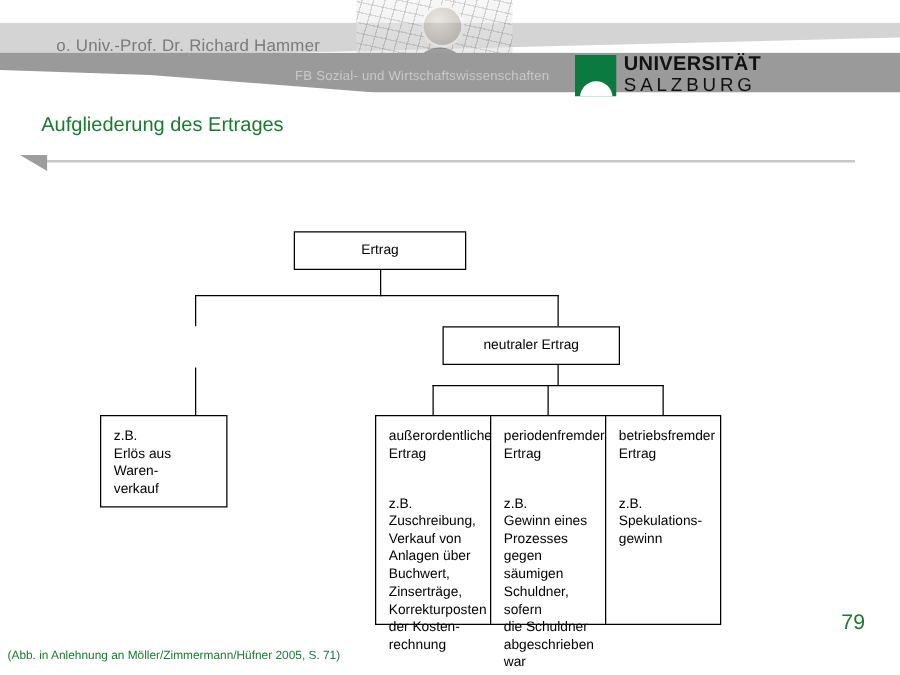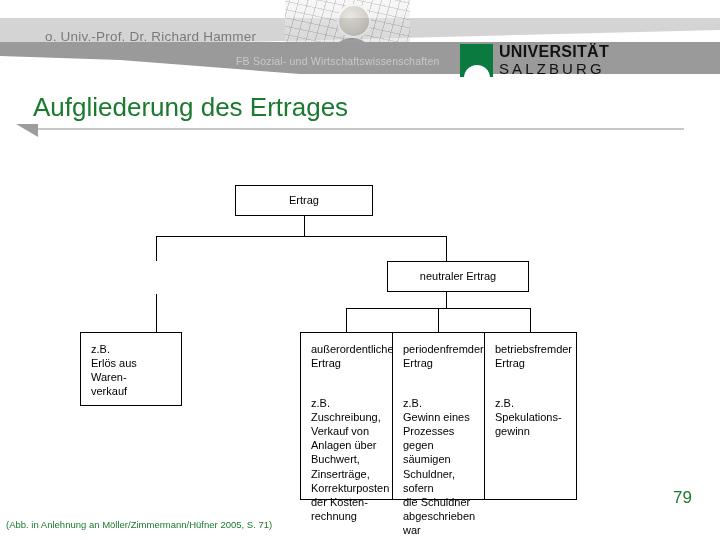--- a/index.html
+++ b/index.html
@@ -117,21 +117,21 @@
   }
   .logo-l2 {
     font-size: 15px; color: #111;
     letter-spacing: 3.1px;
   }
 
   
   .slide-title {
     position: absolute;
     left: 33px; top: 92px;
-    font-size: 26px;
+    font-size: 16px;
     color: #1a7a2e;
     white-space: nowrap;
   }
   .title-rule {
     position: absolute;
     left: 36px; top: 128px;
     width: 648px; height: 2px;
     background: #c8c8c8;
   }
   .title-wedge {
@@ -160,21 +160,21 @@
     justify-content: center;
     text-align: center;
   }
   .node.leafbox {
     padding: 9px 8px 8px 10px;
     text-align: left;
   }
 
   #node-ertrag     { left: 235px; top: 185px; width: 138px; height: 31px; }
   #node-zweck      { left: 85px;  top: 261px; width: 142px; height: 33px; }
-  #node-neutral    { left: 387px; top: 261px; width: 142px; height: 31px; }
+  #node-neutral    { left: 354px; top: 261px; width: 142px; height: 31px; }
   #node-zb-erloes  { left: 80px;  top: 332px; width: 102px; height: 74px; }
   #node-ao         { left: 300px; top: 332px; width: 93px;  height: 168px; }
   #node-pf         { left: 392px; top: 332px; width: 93px;  height: 168px; }
   #node-bf         { left: 484px; top: 332px; width: 93px;  height: 168px; }
 
   .leaf-head { margin-bottom: 26px; }
   .leaf-ex { }
   .leaf-ex span { display: block; }
 
   .ln { position: absolute; background: #000; }

